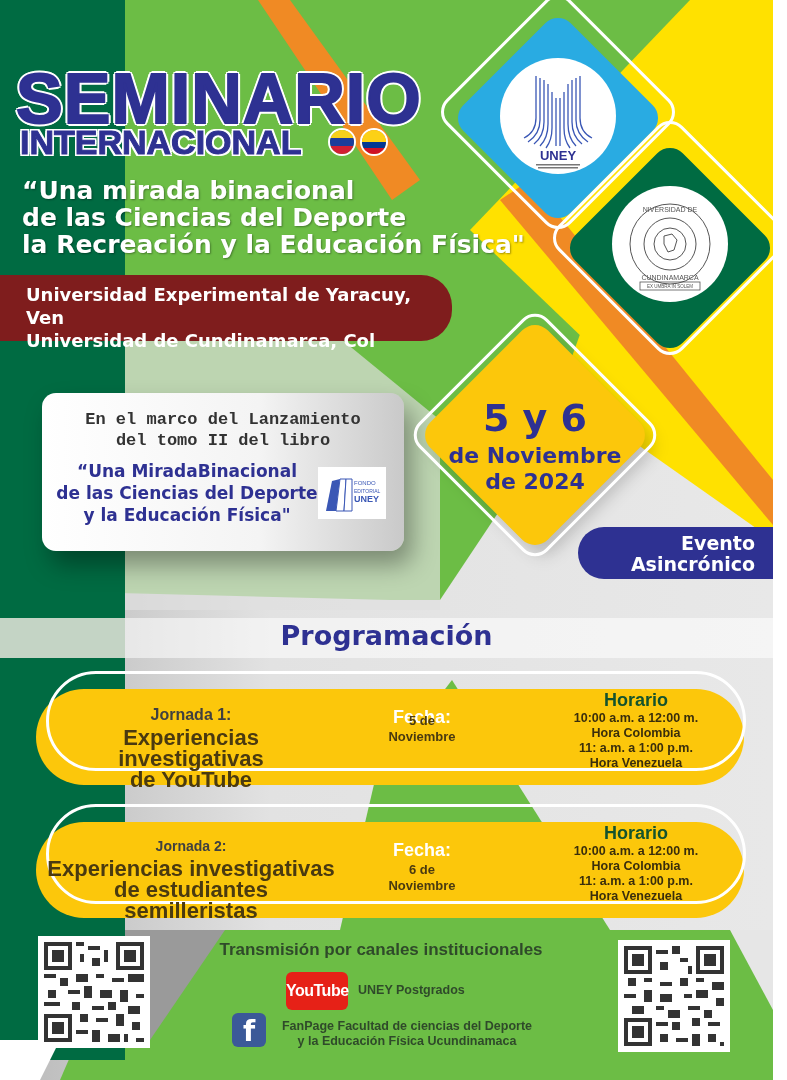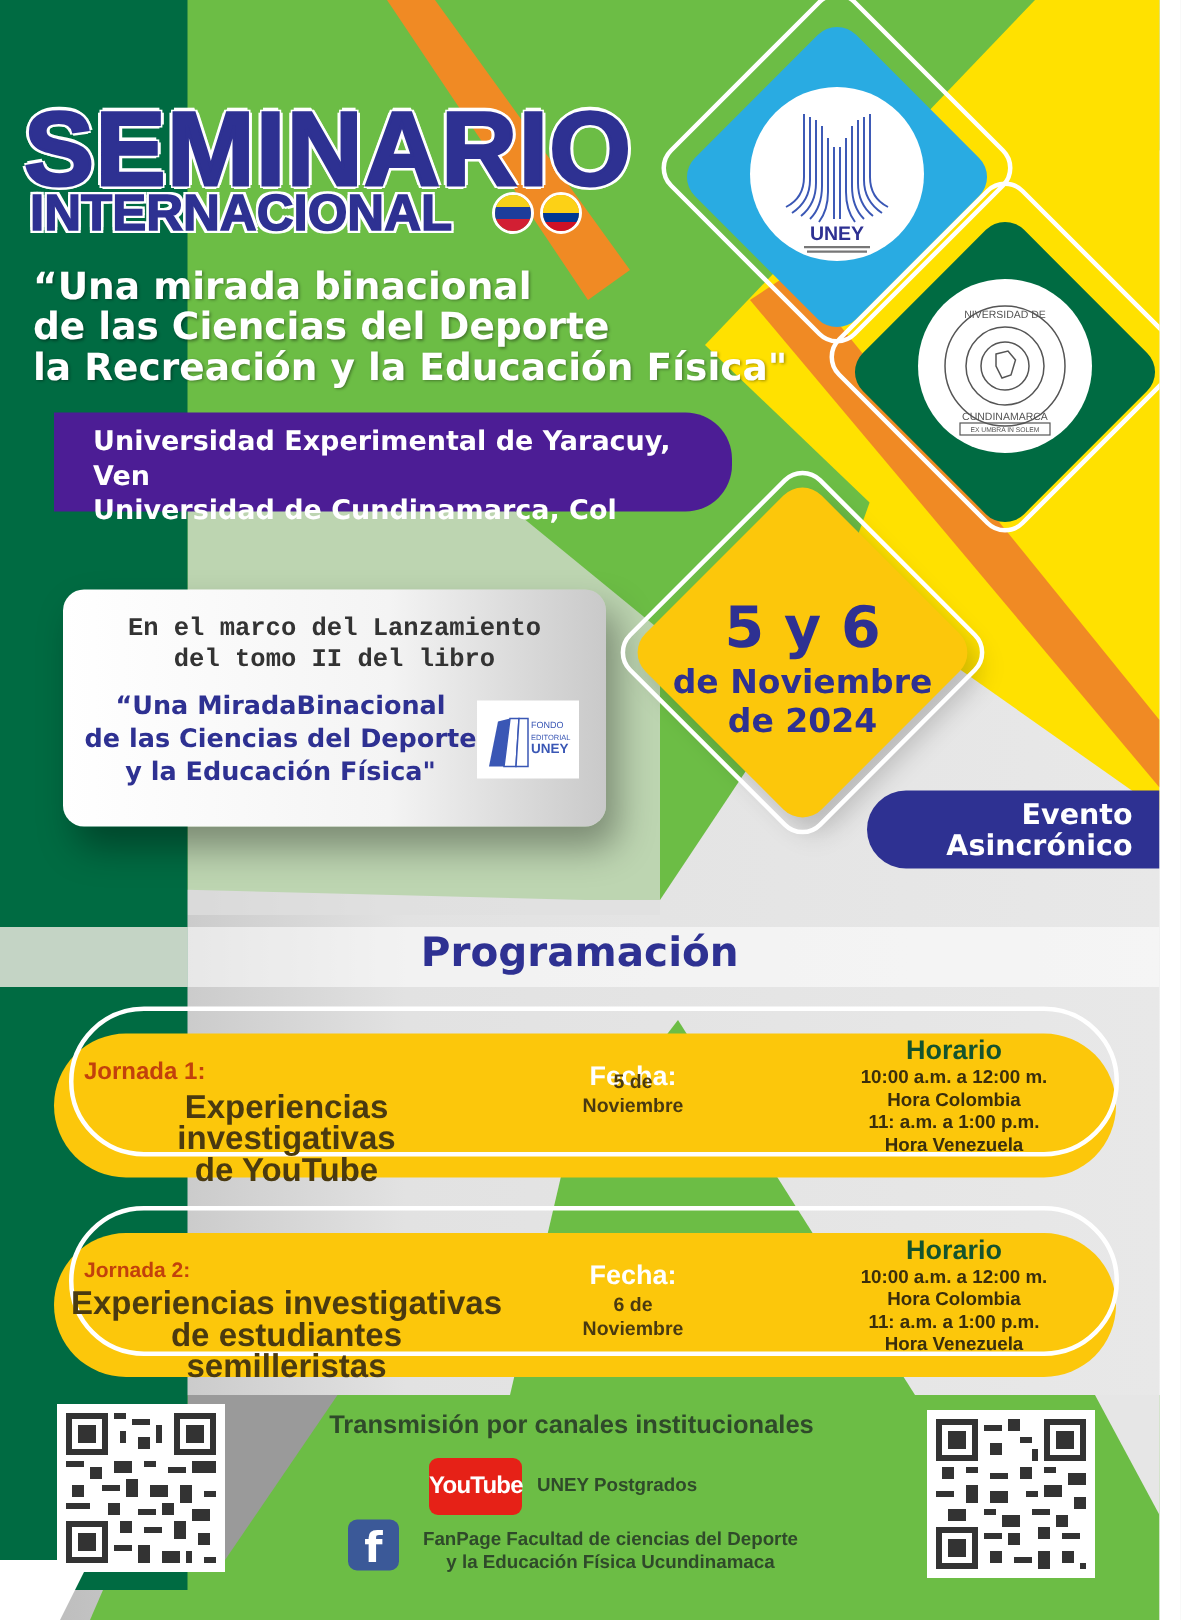--- a/index.html
+++ b/index.html
@@ -24,22 +24,22 @@
                  2px 2px 0 #fff, -2px -2px 0 #fff, 2px -2px 0 #fff, -2px 2px 0 #fff;
   }
   .flag { width: 28px; height: 28px; border-radius: 50%; border: 2px solid #fff; overflow: hidden; top: 128px; }
   .flag div { height: 33.33%; }
   .subtitle {
     left: 22px; top: 177px; color: #ffffff; font-size: 25px; font-weight: 700;
     line-height: 27px; font-family: "DejaVu Sans", sans-serif;
     text-shadow: 1px 1px 2px rgba(0,0,0,0.35);
   }
   .univ-pill {
-    left: 0; top: 275px; width: 452px; height: 66px; background: #4c1d95;
-    border-radius: 0 31px 31px 0; padding: 8px 0 0 26px; margin-left: 36px;
+    left: 0; top: 275px; width: 452px; height: 66px; background: #7f1d1d;
+    border-radius: 0 31px 31px 0; padding: 8px 0 0 26px;
   }
   .univ-pill div { color: #fff; font-weight: 700; font-size: 18px; line-height: 23px; font-family: "DejaVu Sans", sans-serif; }
 
   .logo-diamond { transform: rotate(45deg); border-radius: 18px; }
   .logo-circle { border-radius: 50%; background: #fff; }
 
   
   .book-card {
     left: 42px; top: 393px; width: 362px; height: 158px; border-radius: 14px;
     background: linear-gradient(90deg, #ffffff 0%, #f4f4f4 60%, #c9c9c9 100%);
@@ -57,21 +57,21 @@
     border-radius: 26px 0 0 26px; text-align: right; padding: 6px 18px 16px 0;
   }
   .evento-pill div { color: #fff; font-weight: 700; font-size: 19px; line-height: 21px; font-family: "DejaVu Sans", sans-serif; }
 
   .prog-band { left: 0; top: 618px; width: 773px; height: 40px; background: rgba(255,255,255,0.55); }
   .prog-title { left: 0; width: 773px; top: 620px; text-align: center; color: #2e3192; font-weight: 700; font-size: 27px; font-family: "DejaVu Sans", sans-serif; }
 
   
   .jornada-outline { border: 3px solid #fff; border-radius: 60px; }
   .jornada-pill { background: #fcc70b; border-radius: 52px; }
-  .j-label { color: #c2410c; font-weight: 700; text-align: left; }
+  .j-label { color: #404040; font-weight: 700; text-align: center; }
   .j-title { color: #4a3a10; font-weight: 700; text-align: center; font-size: 22px; line-height: 21px; }
   .j-fecha { color: #fff; font-weight: 700; font-size: 18px; text-align: center; }
   .j-date { color: #4a3a10; font-weight: 700; font-size: 13px; line-height: 16px; text-align: center; }
   .j-horario { color: #14532d; font-weight: 700; font-size: 18px; text-align: center; }
   .j-hours { color: #3a2e0c; font-weight: 700; font-size: 12.5px; line-height: 15px; text-align: center; }
 
   .qr { background: #fff; width: 112px; height: 112px; padding: 6px; }
   .trans-title { left: 196px; top: 940px; width: 370px; text-align: center; color: #2f4a2a; font-weight: 700; font-size: 17px; }
   .yt-icon { left: 286px; top: 972px; width: 62px; height: 38px; background: #e62117; border-radius: 6px; color: #fff; font-weight: 900; font-size: 16px; text-align: center; line-height: 38px; letter-spacing: -0.5px; }
   .yt-label { left: 358px; top: 983px; color: #2f4a2a; font-weight: 700; font-size: 12.5px; }

